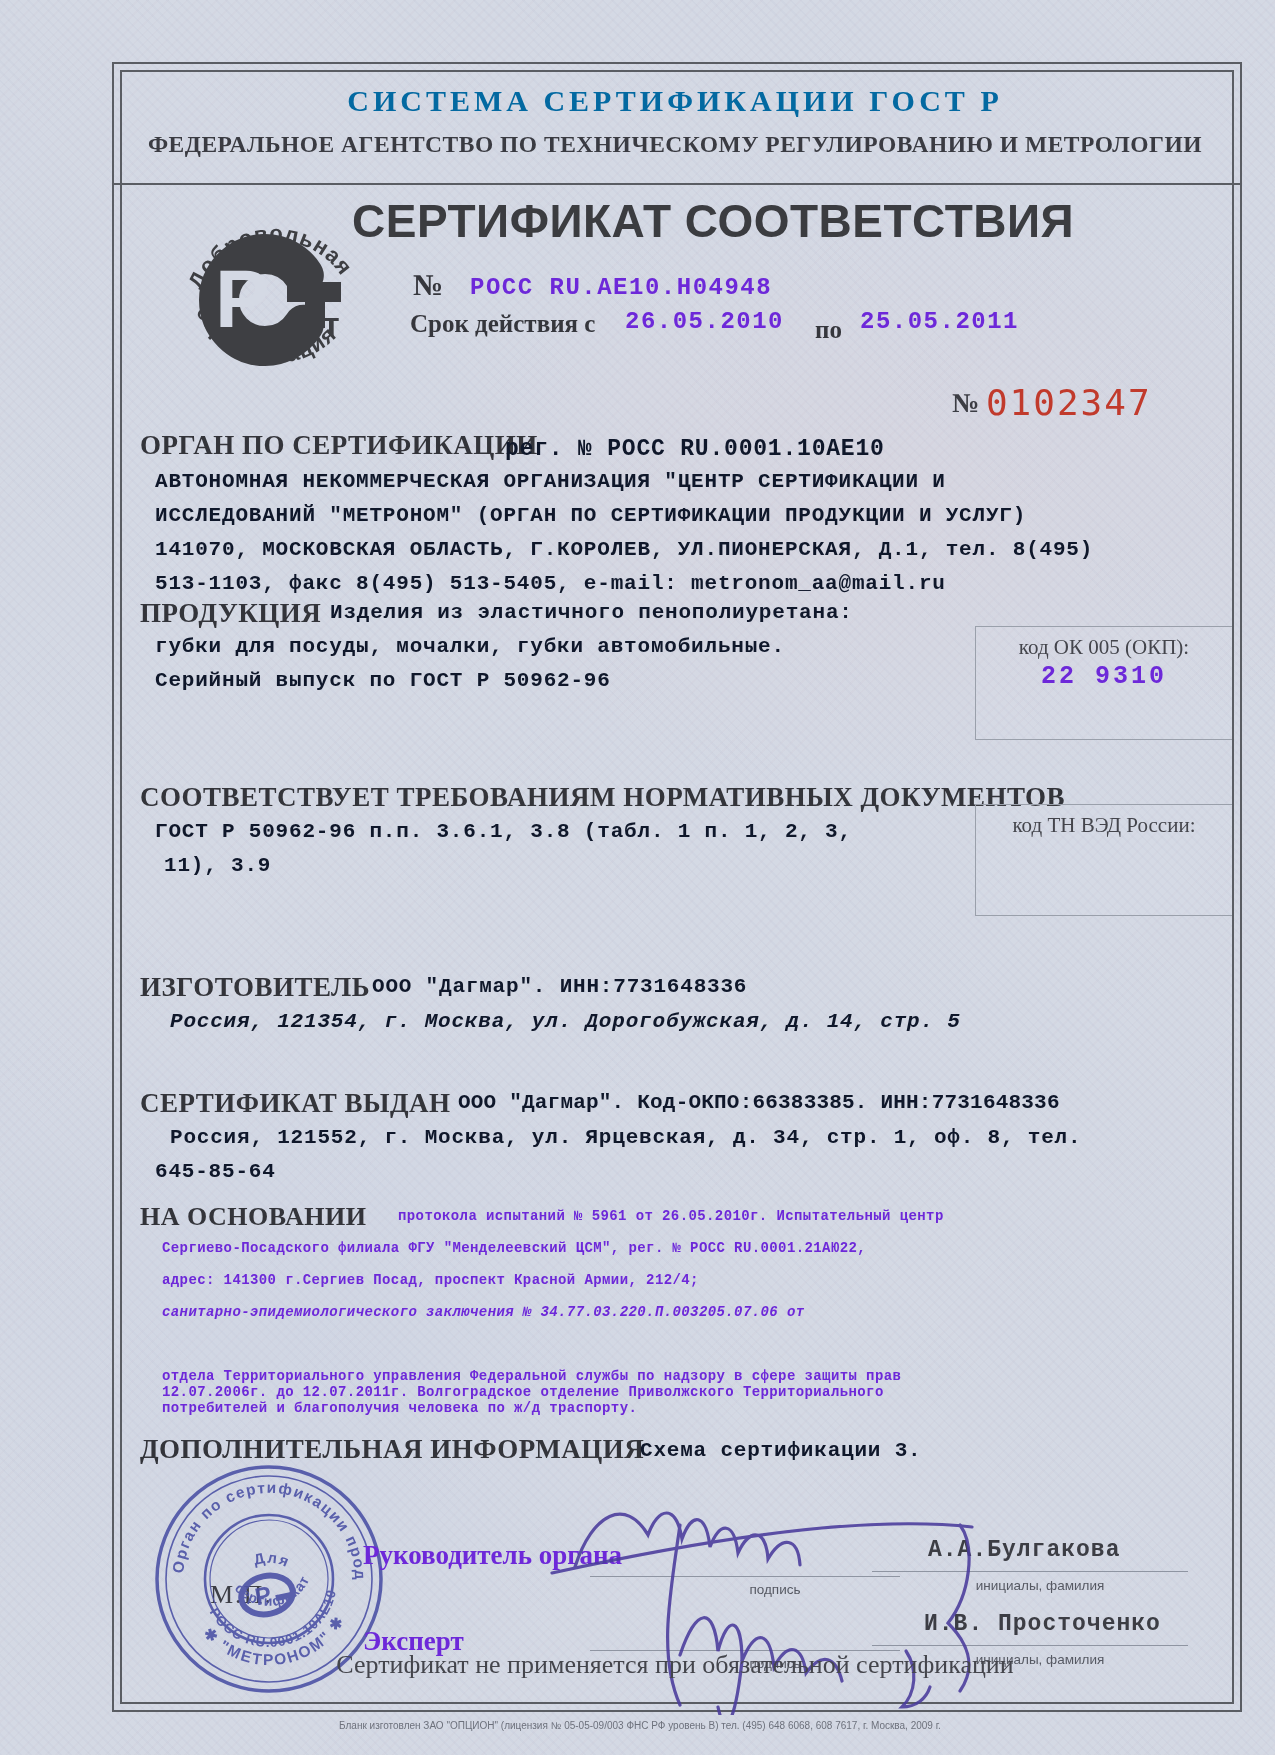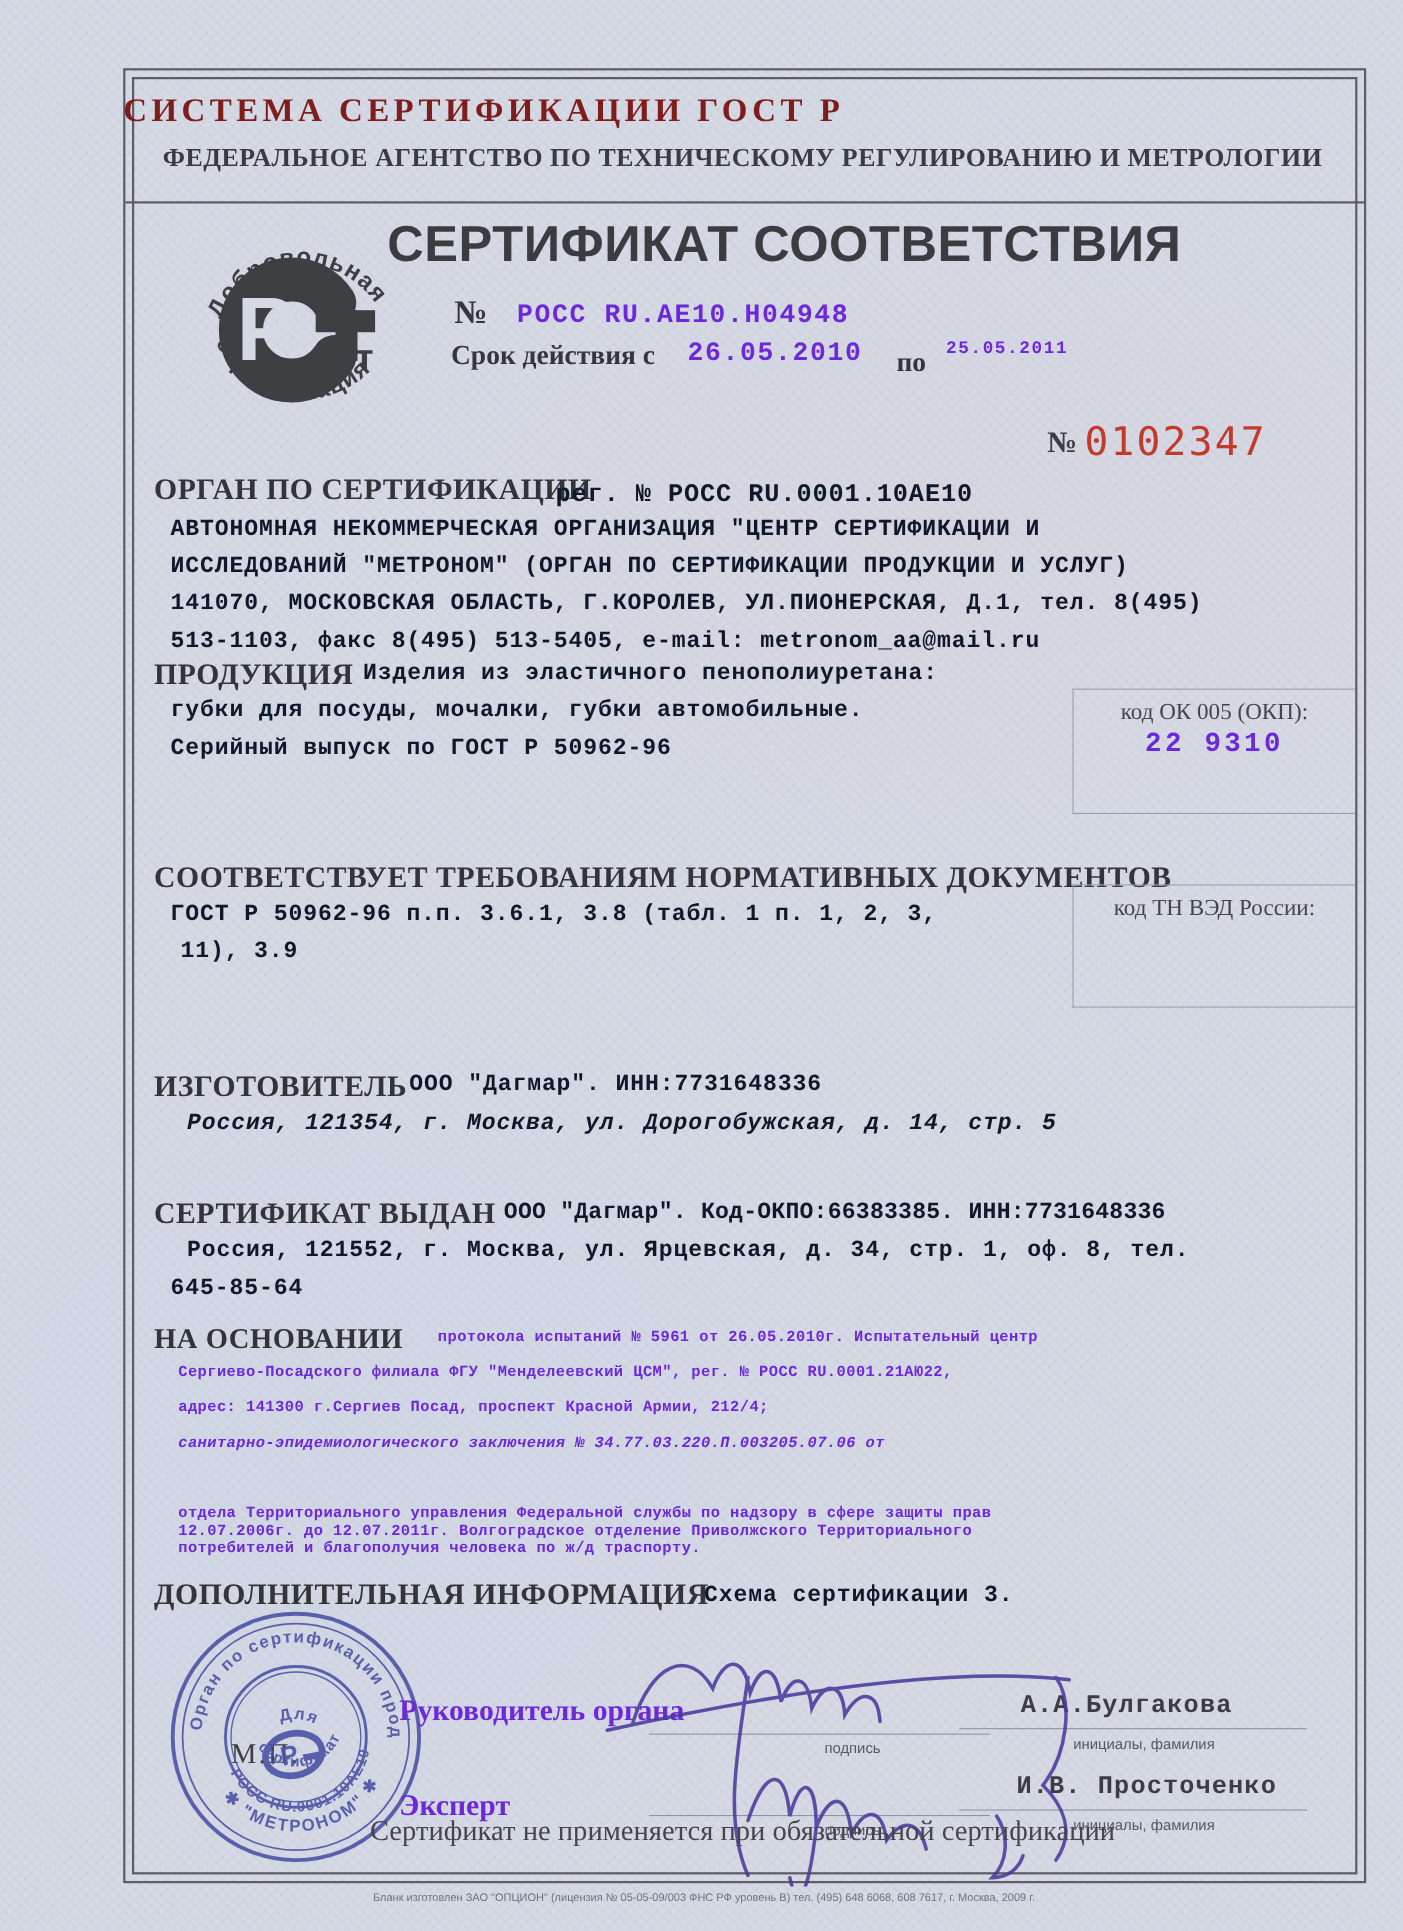--- a/index.html
+++ b/index.html
@@ -11,31 +11,31 @@
       radial-gradient(ellipse 700px 600px at 25% 75%, rgba(198,206,226,.25), rgba(198,206,226,0) 65%),
       repeating-linear-gradient(45deg, rgba(150,160,195,.07) 0 2px, rgba(0,0,0,0) 2px 7px),
       repeating-linear-gradient(-45deg, rgba(190,150,165,.05) 0 2px, rgba(0,0,0,0) 2px 7px);
     font-family:"Liberation Serif", serif;
     color:#33343a;
   }
   .abs{position:absolute;}
   .frame-outer{left:112px;top:62px;width:1126px;height:1646px;border:2.5px solid #5a5d63;}
   .frame-inner{position:absolute;left:6px;top:6px;right:6px;bottom:6px;border:2px solid #5a5d63;}
   .header-rule{position:absolute;left:0;right:0;top:119px;border-top:2px solid #5a5d63;}
-  .sys-title{left:112px;top:84px;width:1126px;text-align:left;font-weight:bold;font-size:30px;letter-spacing:4px;color:#7f1d1d;}
+  .sys-title{left:112px;top:84px;width:1126px;text-align:center;font-weight:bold;font-size:30px;letter-spacing:4px;color:#0369a1;}
   .agency{left:112px;top:131px;width:1126px;text-align:center;font-weight:bold;font-size:23.5px;letter-spacing:.5px;color:#3a3b42;}
   .doc-title{left:352px;top:194px;font-family:"Liberation Sans",sans-serif;font-weight:bold;font-size:46px;letter-spacing:.5px;color:#3b3c40;}
   .mono{font-family:"Liberation Mono","DejaVu Sans Mono",monospace;font-weight:bold;color:#6d28d9;}
   .serifb{font-weight:bold;color:#35363c;}
   .certno-label{left:413px;top:268px;font-size:30px;font-weight:bold;}
   .certno-value{left:470px;top:274px;font-size:24px;letter-spacing:1.5px;}
   .validity-label{left:410px;top:310px;font-size:25px;font-weight:bold;}
   .validity-from{left:625px;top:308px;font-size:24px;letter-spacing:1.5px;}
   .validity-po{left:815px;top:316px;font-size:25px;font-weight:bold;}
-  .validity-to{left:860px;top:308px;font-size:16px;letter-spacing:1.5px;text-align:center;}
+  .validity-to{left:860px;top:308px;font-size:24px;letter-spacing:1.5px;text-align:center;}
   .blankno{left:952px;top:382px;font-size:27px;font-weight:bold;color:#3c3d44;}
   .blankno .digits{font-family:"DejaVu Sans Mono",monospace;font-weight:normal;font-size:36px;color:#c13a2c;letter-spacing:2px;vertical-align:-3px;}
   .sec-label{font-weight:bold;font-size:27px;letter-spacing:.5px;color:#33343a;}
   .tline{font-family:"Liberation Mono","DejaVu Sans Mono",monospace;font-weight:bold;color:#0f172a;font-size:21px;letter-spacing:.8px;white-space:nowrap;}
   .tline-sm{font-family:"Liberation Mono","DejaVu Sans Mono",monospace;font-weight:bold;color:#6d28d9;font-size:14px;letter-spacing:.4px;white-space:nowrap;}
   .code-box{border:1.5px solid #9aa0ab;border-right:none;background:rgba(255,255,255,.04);}
   .code-box .cap{font-size:21px;color:#44454c;text-align:center;margin-top:8px;}
   .code-box .val{text-align:center;font-size:25px;letter-spacing:3px;margin-top:2px;}
   .sig-label{font-weight:bold;font-size:27px;color:#6d28d9;}
   .sig-line{border-top:1.5px solid #8f95a2;}

